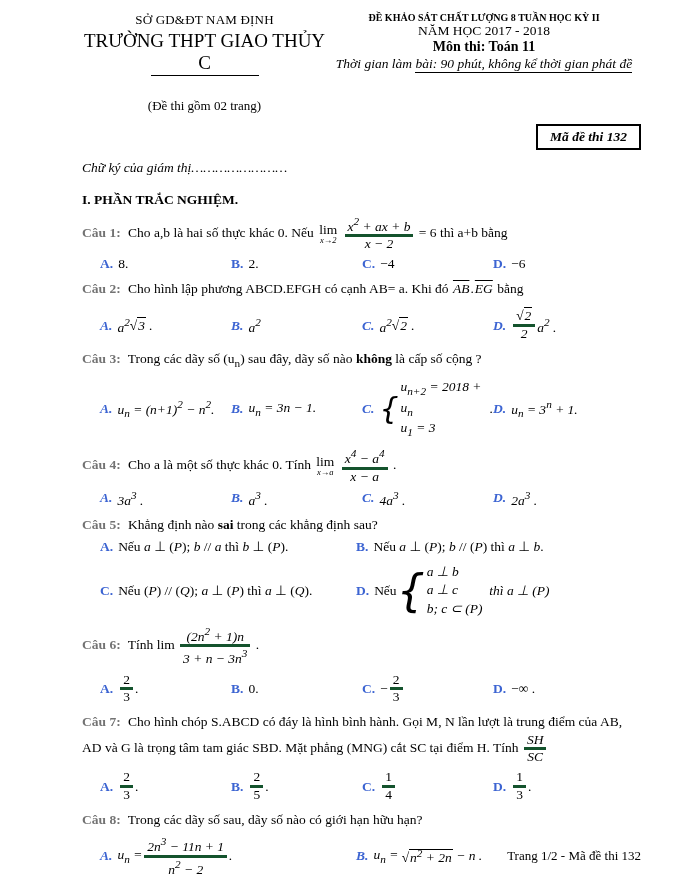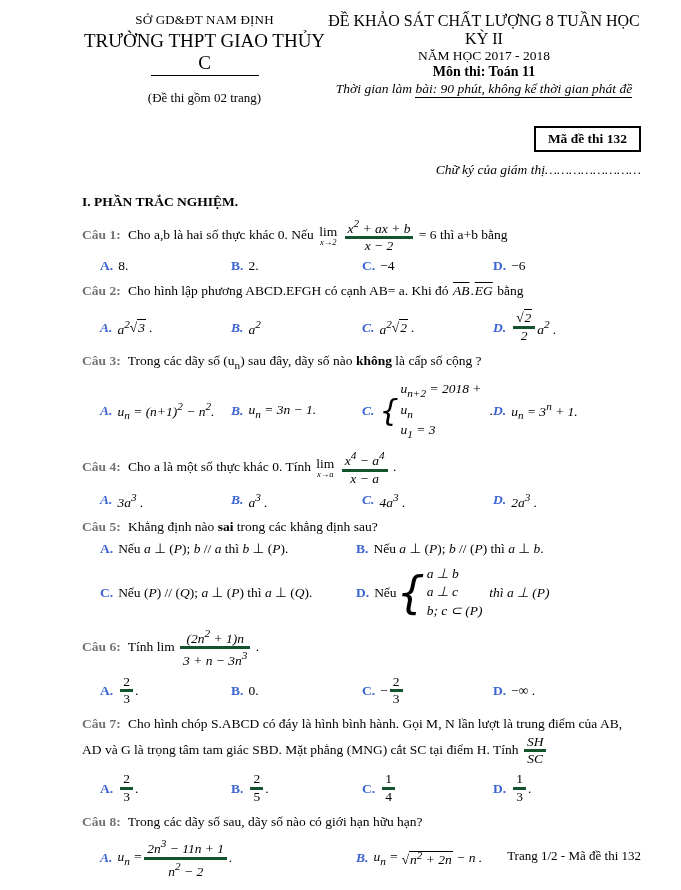--- a/index.html
+++ b/index.html
@@ -7,33 +7,33 @@
        font-family:"Liberation Serif",serif;font-size:13.5px;color:#000;}
   .page{padding:12px 40px 0 82px;}
 
   
   .hdr{display:flex;}
   .h-left{width:245px;text-align:center;}
   .h-right{flex:1;text-align:center;}
   .dept{font-size:13px;letter-spacing:.2px;}
   .school{font-size:19px;font-weight:normal;margin-top:2px;}
   .uline{border-bottom:1px solid #000;width:108px;margin:1px auto 0;}
-  .pages-note{margin-top:14px;font-size:13px;}
-  .t1{font-weight:normal;font-size:16px;}
+  .pages-note{margin-top:22px;font-size:13px;}
+  .t1{font-weight:bold;font-size:10px;}
   .t2{font-weight:normal;font-size:13.5px;}
   .t3{font-weight:bold;font-size:14px;}
   .t4{font-style:italic;font-size:13.5px;margin-top:1px;}
   .t4 .u-part{border-bottom:1px solid #000;padding-bottom:1px;}
-  .code-row{text-align:right;margin-top:20px;}
+  .code-row{text-align:right;margin-top:10px;font-style:italic;}
   .code-box{display:inline-block;border:2px solid #000;padding:3px 12px;font-weight:bold;font-size:13.5px;}
 
   
   .student{margin-top:10px;font-style:italic;}
   .student .row1{white-space:nowrap;}
-  .sig{text-align:right;}
+  .sig{}
 
   .section-title{font-weight:bold;margin-top:16px;margin-bottom:6px;}
 
   
   .q{margin-top:7px;}
   .qlabel{color:#737373;font-weight:bold;margin-right:4px;}
   .okey{color:#3c64d2;font-weight:bold;margin-right:5px;}
   .opts{display:grid;grid-template-columns:131px 131px 131px 1fr;padding-left:18px;margin-top:4px;}
   .opts2{display:grid;grid-template-columns:256px 1fr;padding-left:18px;margin-top:3px;}
   .opt{display:flex;align-items:center;}

